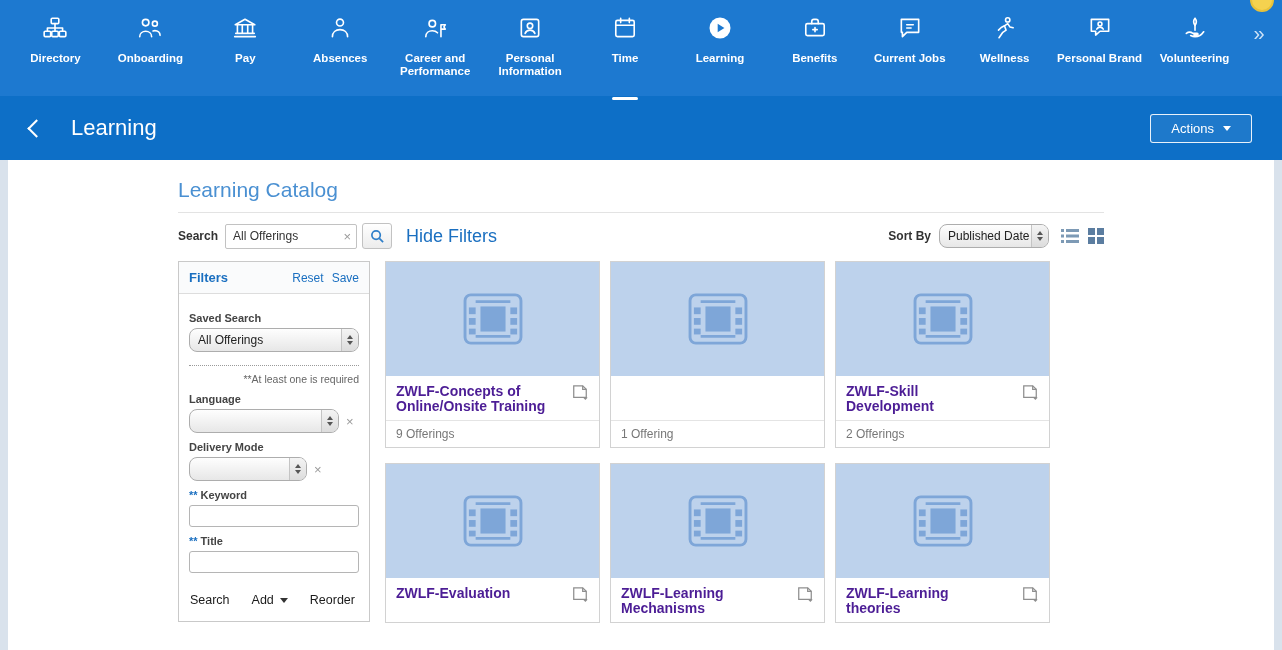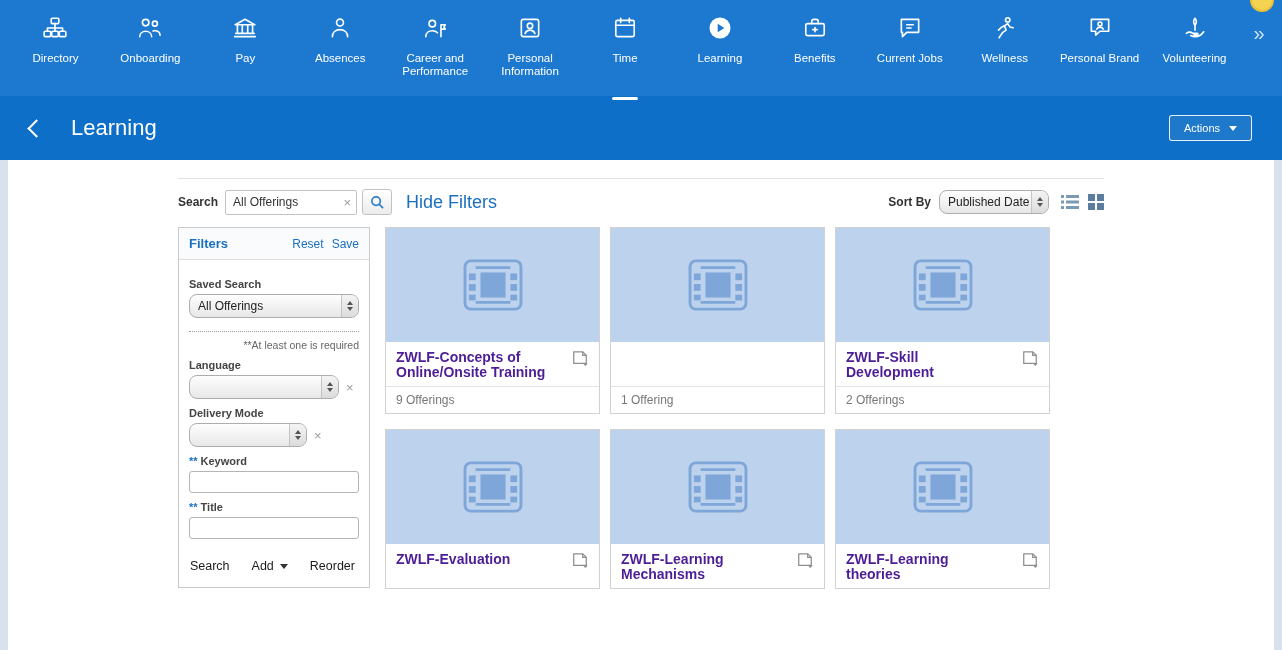--- a/index.html
+++ b/index.html
@@ -7,21 +7,21 @@
   body {
     width:1282px; height:650px; overflow:hidden; position:relative;
     background:#d9e2ec; font-family:"Liberation Sans", sans-serif;
   }
 
   
   .topnav {
     height:96px; background:#1d79d0; display:flex; align-items:flex-start;
     padding:13px 6px 0 8px; position:relative;
   }
-  .nav-strip { flex:1; display:flex; }
+  .nav-strip { flex:1; display:flex;font-weight:bold; }
   .nav-item {
     flex:1 1 0; display:flex; flex-direction:column; align-items:center; gap:9px;
     color:#fff; font-size:11.5px; text-align:center; cursor:pointer; position:relative;
     height:83px;
   }
   .nav-item .nav-label { line-height:13px; padding:0 2px; }
   .nav-item.active::after {
     content:""; position:absolute; bottom:-4px; left:50%; transform:translateX(-50%);
     width:26px; height:3px; background:#fff; border-radius:2px;
   }
@@ -42,21 +42,21 @@
     height:64px; background:#0d6fc7; display:flex; align-items:center;
     color:#fff; padding:0 30px;
   }
   .back-chevron {
     width:13px; height:13px; border-left:2px solid #fff; border-bottom:2px solid #fff;
     transform:rotate(45deg); cursor:pointer; flex-shrink:0;
   }
   .page-title { font-size:22px; margin-left:28px; font-weight:normal; }
   .actions-btn {
     margin-left:auto; border:1px solid rgba(255,255,255,.9); border-radius:3px;
-    padding:6px 14px; font-size:11px; background:rgba(255,255,255,.07);
+    padding:6px 20px; font-size:13px; background:rgba(255,255,255,.07);
     display:flex; align-items:center; gap:9px; cursor:pointer;
   }
   .tri-down-w { width:0; height:0; border-left:4px solid transparent; border-right:4px solid transparent; border-top:5px solid #fff; }
 
   
   .shell {
     margin:0 8px; background:#fff; height:490px; overflow:hidden;
     padding:18px 170px 0 170px;
   }
   .catalog-heading { color:#4a90d2; font-size:21px; font-weight:normal; margin:0 0 10px; }
@@ -295,20 +295,21 @@
   <span class="back-chevron"></span>
   <h1 class="page-title">Learning</h1>
   <div class="actions-btn">
     <span>Actions</span>
     <span class="tri-down-w"></span>
   </div>
 </div>
 
 <div class="shell">
 
+  <h2 class="catalog-heading">Learning Catalog</h2>
   <hr class="rule">
 
   <div class="toolbar">
     <span class="lbl">Search</span>
     <span class="search-box">
       <input type="text" value="All Offerings" style="">
       <span class="x-icon search-clear"></span>
     </span>
     <span class="mag-btn">
       <svg width="15" height="15" viewBox="0 0 16 16">

